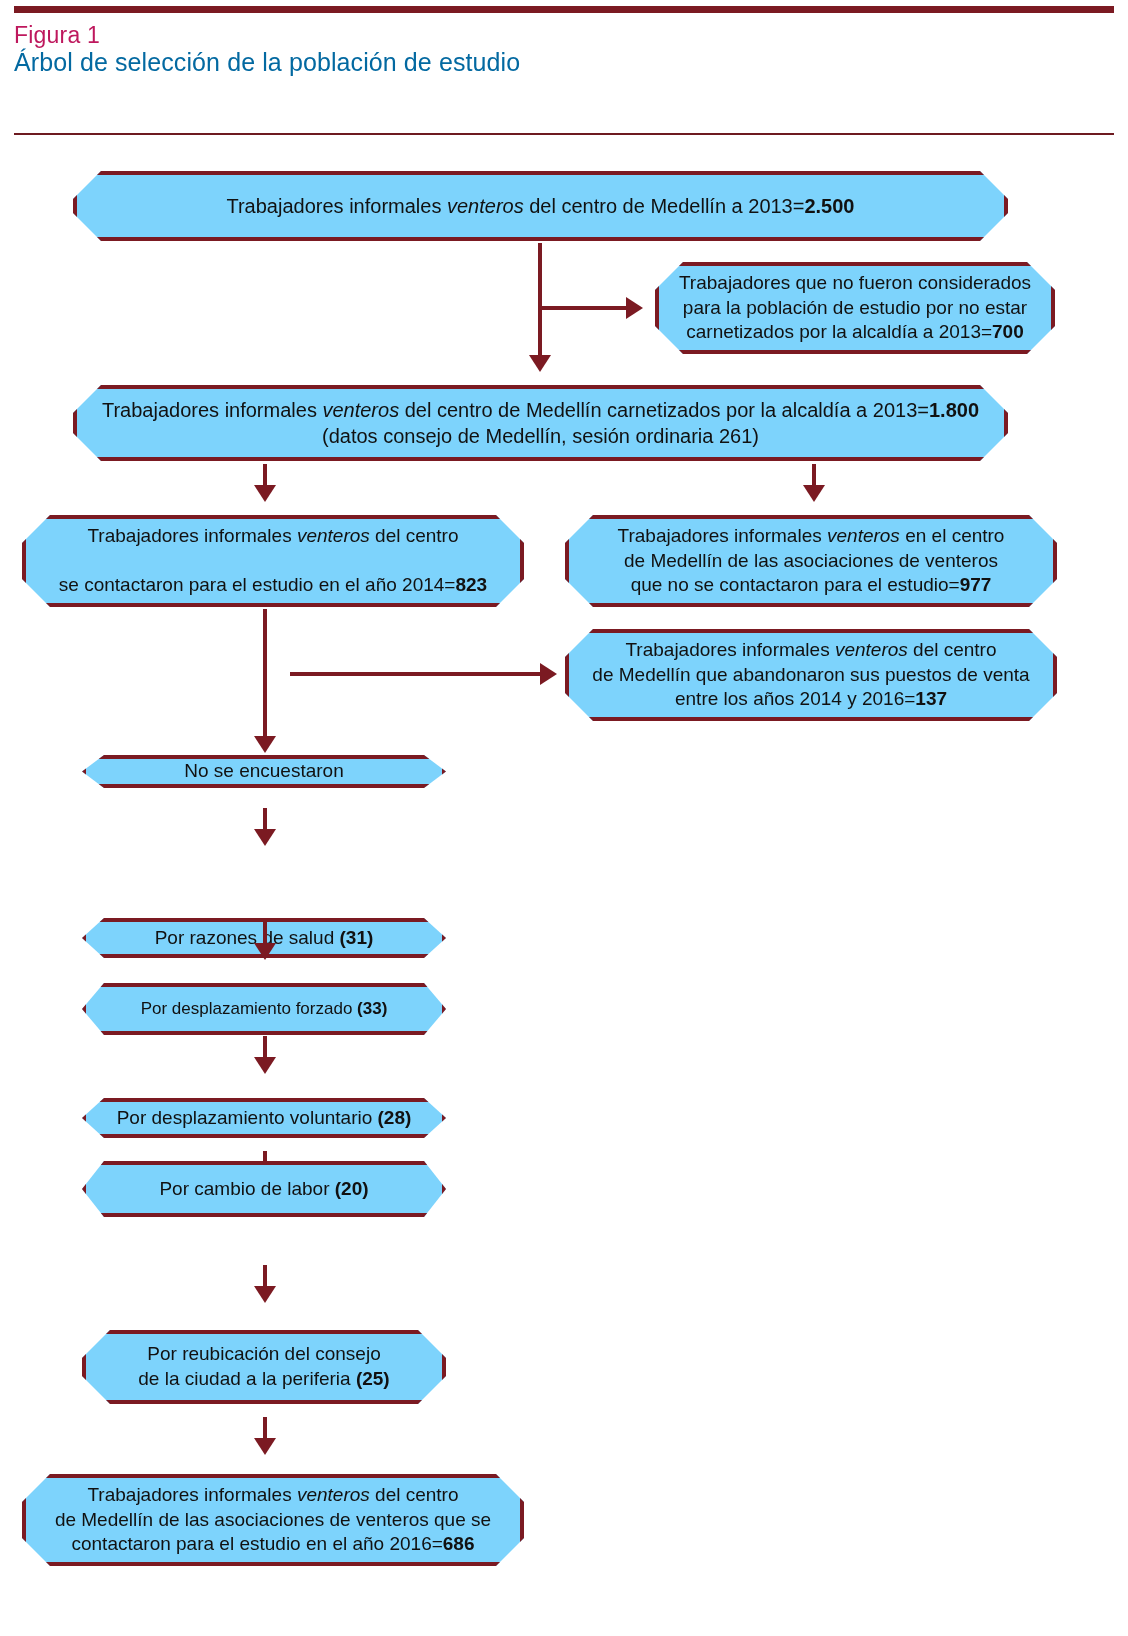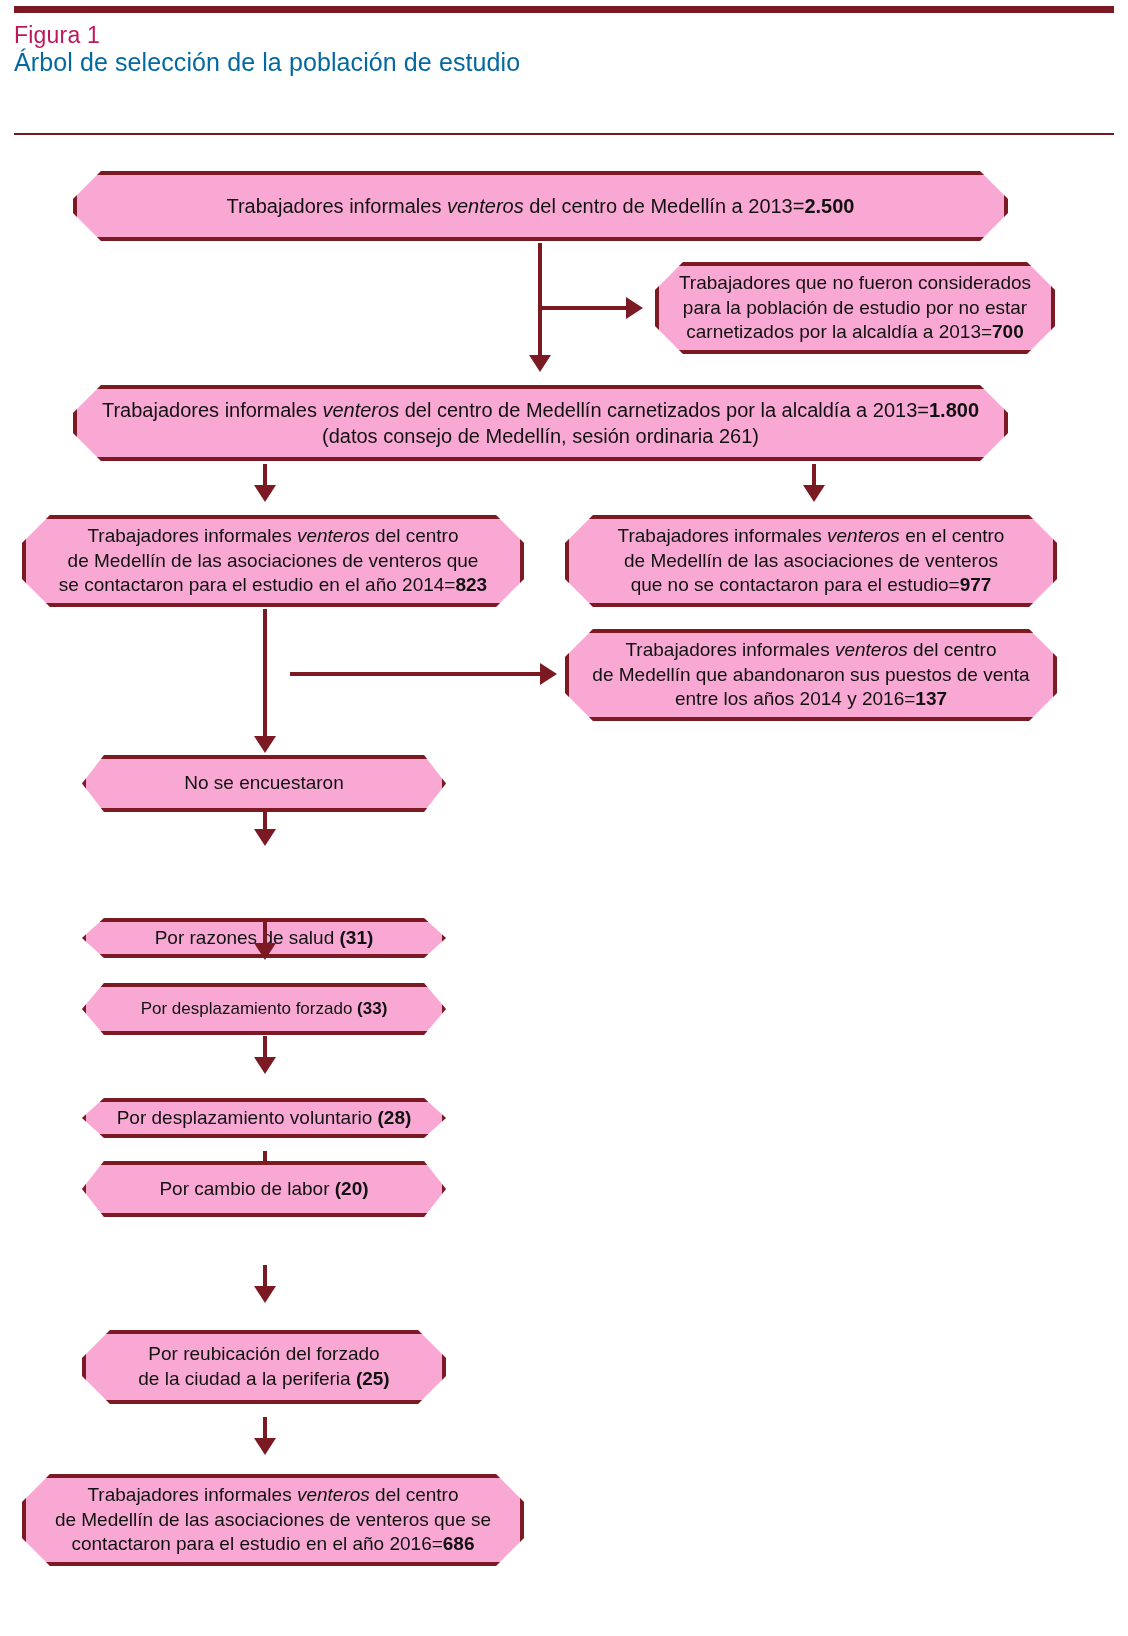--- a/index.html
+++ b/index.html
@@ -26,21 +26,21 @@
   }
   .rule-sub{
     position:absolute;left:14px;top:133px;width:1100px;height:2px;
     background:#6d1a20;
   }
 
   
   .node{
     position:absolute;
     box-sizing:border-box;
-    background:#f9a8d4;
+    background:#7dd3fc;
     border:4px solid #7B1A22;
     display:flex;align-items:center;justify-content:center;
     text-align:center;
     line-height:1.30;
     color:#111;
     padding:4px 10px;
   }
   .node .txt{display:block;width:100%;}
   .node.bevel-lg{
     clip-path:polygon(28px 0, calc(100% - 28px) 0, 100% 28px, 100% calc(100% - 28px),
@@ -104,21 +104,21 @@
 
 <div class="vline" style="left:263px;top:464px;height:24px;"></div>
 <div class="arrow-down" style="left:254px;top:485px;"></div>
 
 <div class="vline" style="left:812px;top:464px;height:24px;"></div>
 <div class="arrow-down" style="left:803px;top:485px;"></div>
 
 <div class="node bevel-lg" style="left:22px;top:515px;width:502px;height:92px;font-size:19px;">
   <span class="txt">
     <span>Trabajadores informales </span><i class="it">venteros</i><span> del centro</span><br>
-    <span>de Medellín de las asociaciones de venteros que</span><br>
+    <br>
     <span>se contactaron para el estudio en el año 2014=</span><b class="bn">823</b>
   </span>
 </div>
 
 <div class="node bevel-lg" style="left:565px;top:515px;width:492px;height:92px;font-size:19px;">
   <span class="txt">
     <span>Trabajadores informales </span><i class="it">venteros</i><span> en el centro</span><br>
     <span>de Medellín de las asociaciones de venteros</span><br>
     <span>que no se contactaron para el estudio=</span><b class="bn">977</b>
   </span>
@@ -130,21 +130,21 @@
 <div class="arrow-right" style="left:540px;top:663px;"></div>
 
 <div class="node bevel-lg" style="left:565px;top:629px;width:492px;height:92px;font-size:19px;">
   <span class="txt">
     <span>Trabajadores informales </span><i class="it">venteros</i><span> del centro</span><br>
     <span>de Medellín que abandonaron sus puestos de venta</span><br>
     <span>entre los años 2014 y 2016=</span><b class="bn">137</b>
   </span>
 </div>
 
-<div class="node bevel-sm" style="left:82px;top:755px;width:364px;height:57px;font-size:19px;">
+<div class="node bevel-sm" style="left:82px;top:755px;width:364px;height:33px;font-size:19px;">
   <span class="txt"><span>No se encuestaron</span></span>
 </div>
 <div class="vline" style="left:263px;top:808px;height:24px;"></div>
 <div class="arrow-down" style="left:254px;top:829px;"></div>
 
 <div class="node bevel-sm" style="left:82px;top:918px;width:364px;height:40px;font-size:19px;align-items:center;">
   <span class="txt"><span>Por razones de salud </span><b class="bn">(31)</b></span>
 </div>
 <div class="vline" style="left:263px;top:922px;height:24px;"></div>
 <div class="arrow-down" style="left:254px;top:943px;"></div>
@@ -162,21 +162,21 @@
 <div class="arrow-down" style="left:254px;top:1172px;"></div>
 
 <div class="node bevel-sm" style="left:82px;top:1161px;width:364px;height:56px;font-size:19px;">
   <span class="txt"><span>Por cambio de labor </span><b class="bn">(20)</b></span>
 </div>
 <div class="vline" style="left:263px;top:1265px;height:24px;"></div>
 <div class="arrow-down" style="left:254px;top:1286px;"></div>
 
 <div class="node bevel-lg" style="left:82px;top:1330px;width:364px;height:74px;font-size:19px;">
   <span class="txt">
-    <span>Por reubicación del forzado</span><br>
+    <span>Por reubicación del consejo</span><br>
     <span>de la ciudad a la periferia </span><b class="bn">(25)</b>
   </span>
 </div>
 <div class="vline" style="left:263px;top:1417px;height:24px;"></div>
 <div class="arrow-down" style="left:254px;top:1438px;"></div>
 
 <div class="node bevel-lg" style="left:22px;top:1474px;width:502px;height:92px;font-size:19px;">
   <span class="txt">
     <span>Trabajadores informales </span><i class="it">venteros</i><span> del centro</span><br>
     <span>de Medellín de las asociaciones de venteros que se</span><br>

